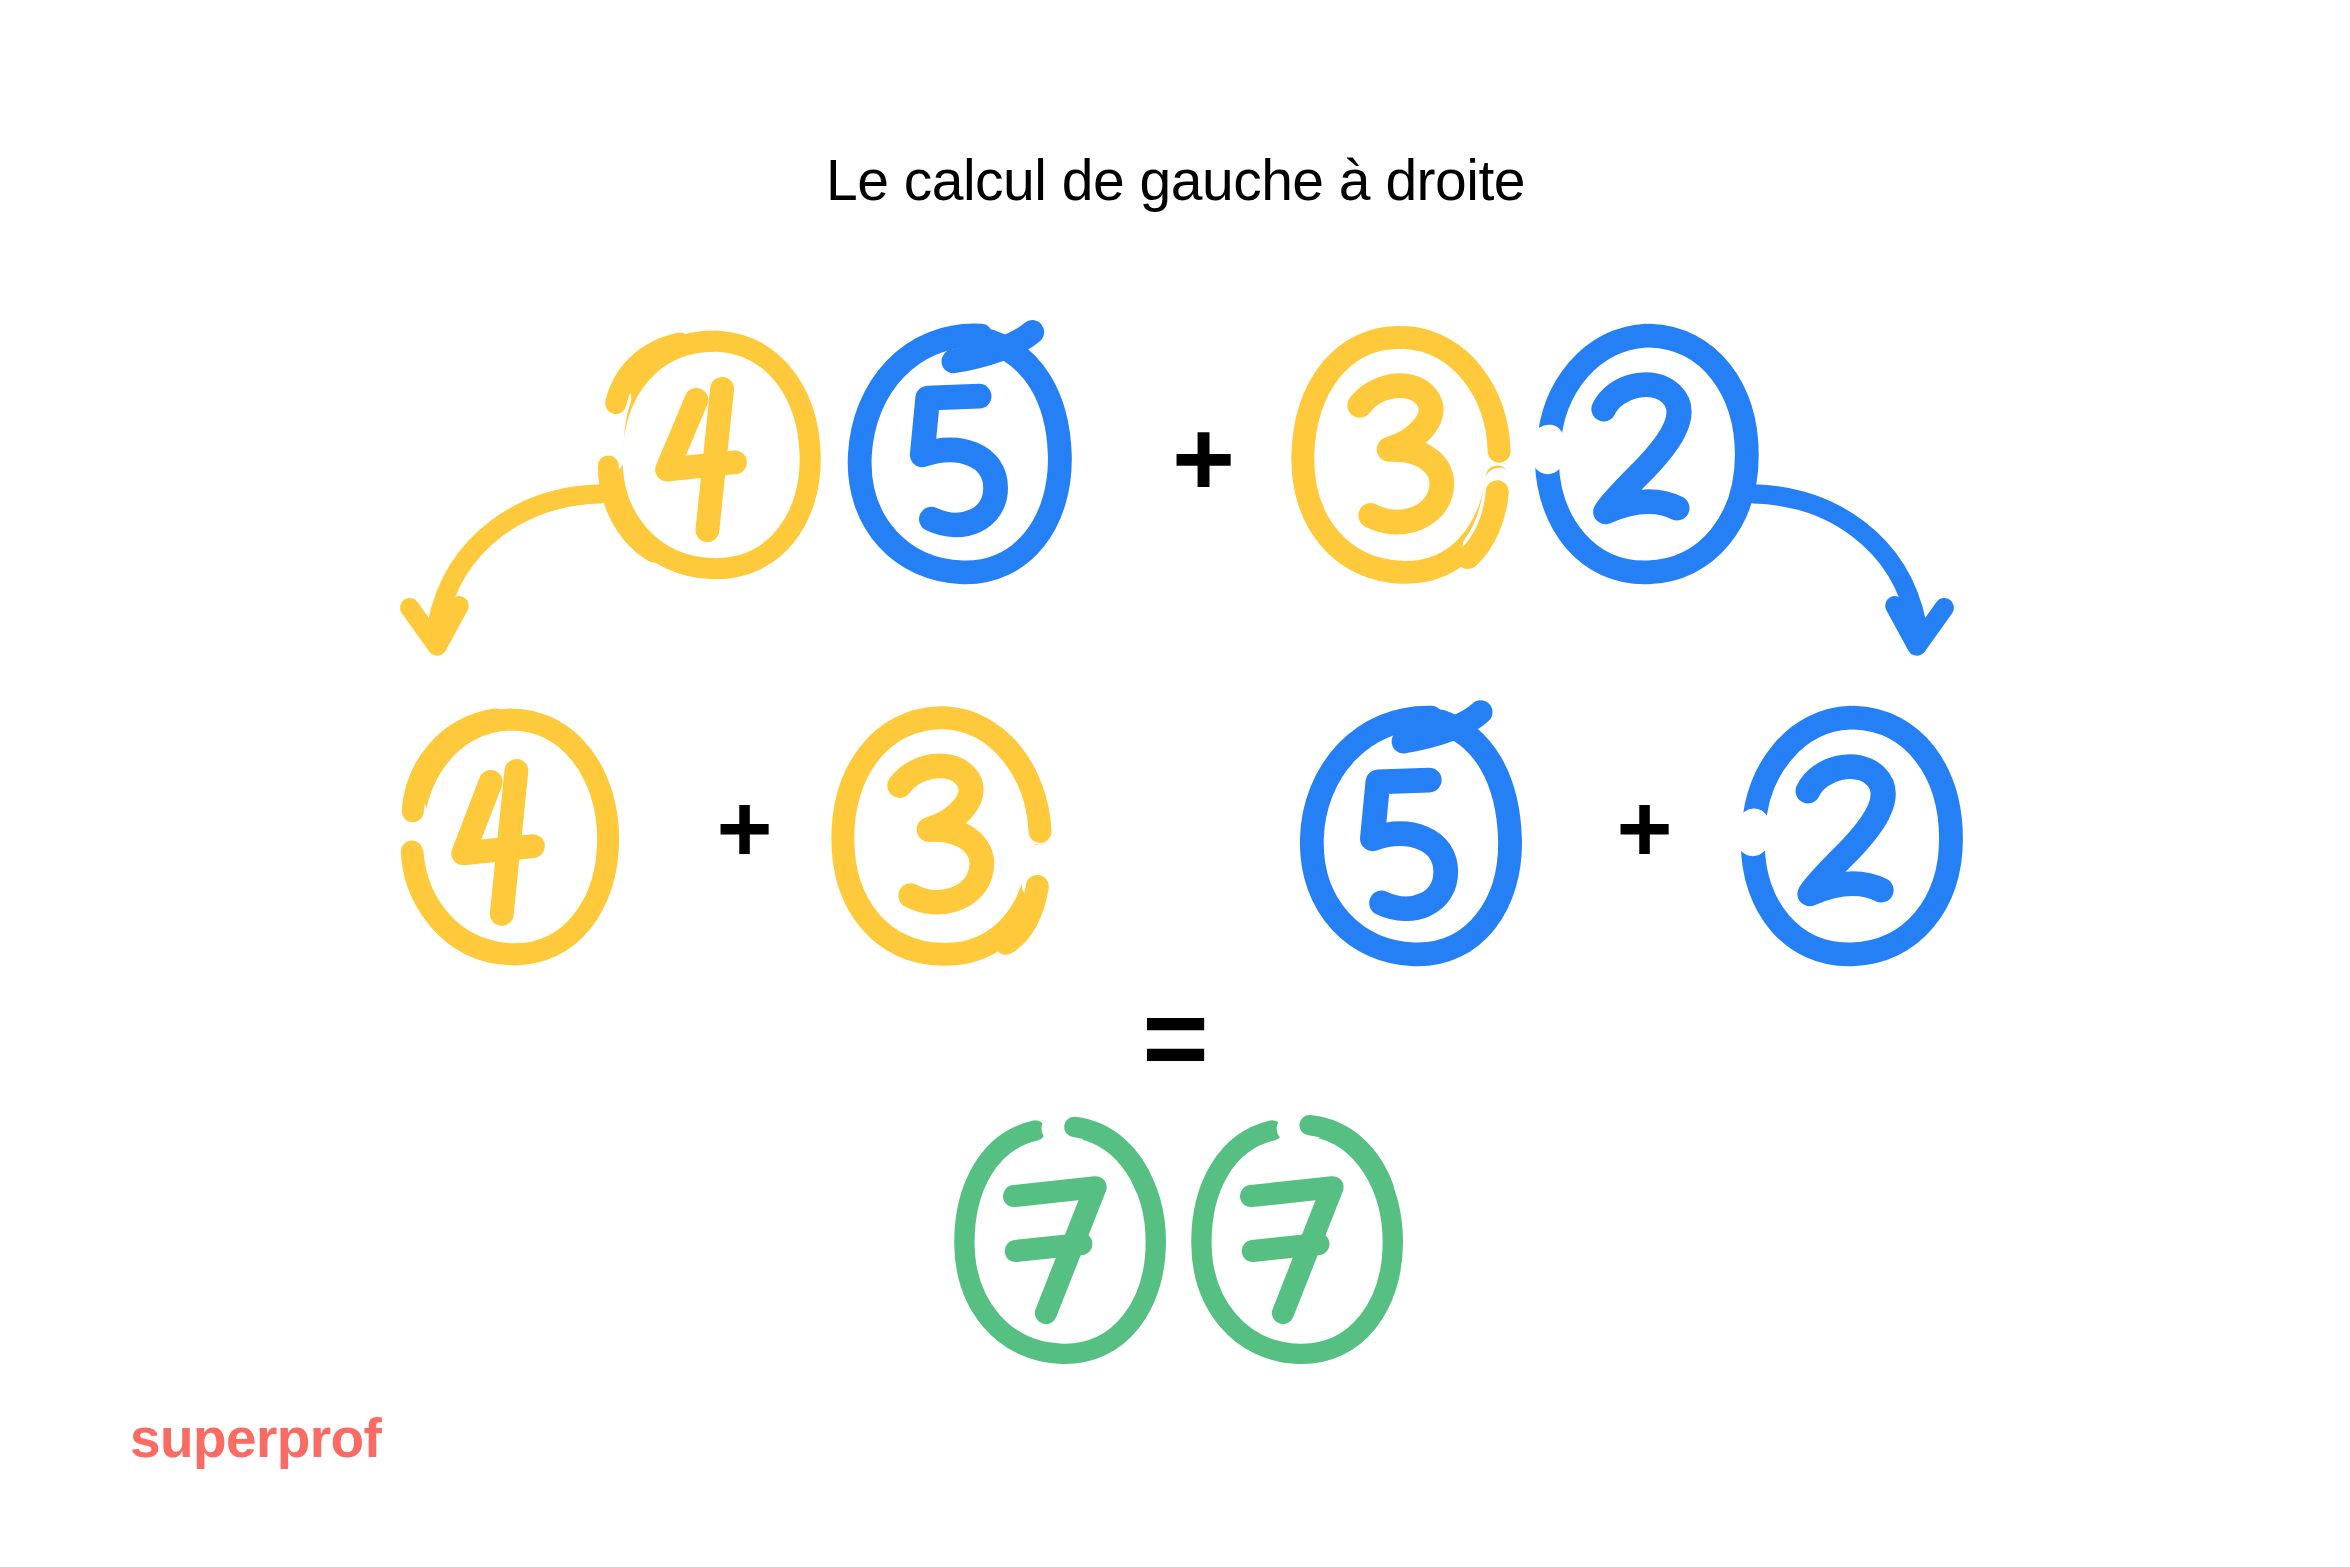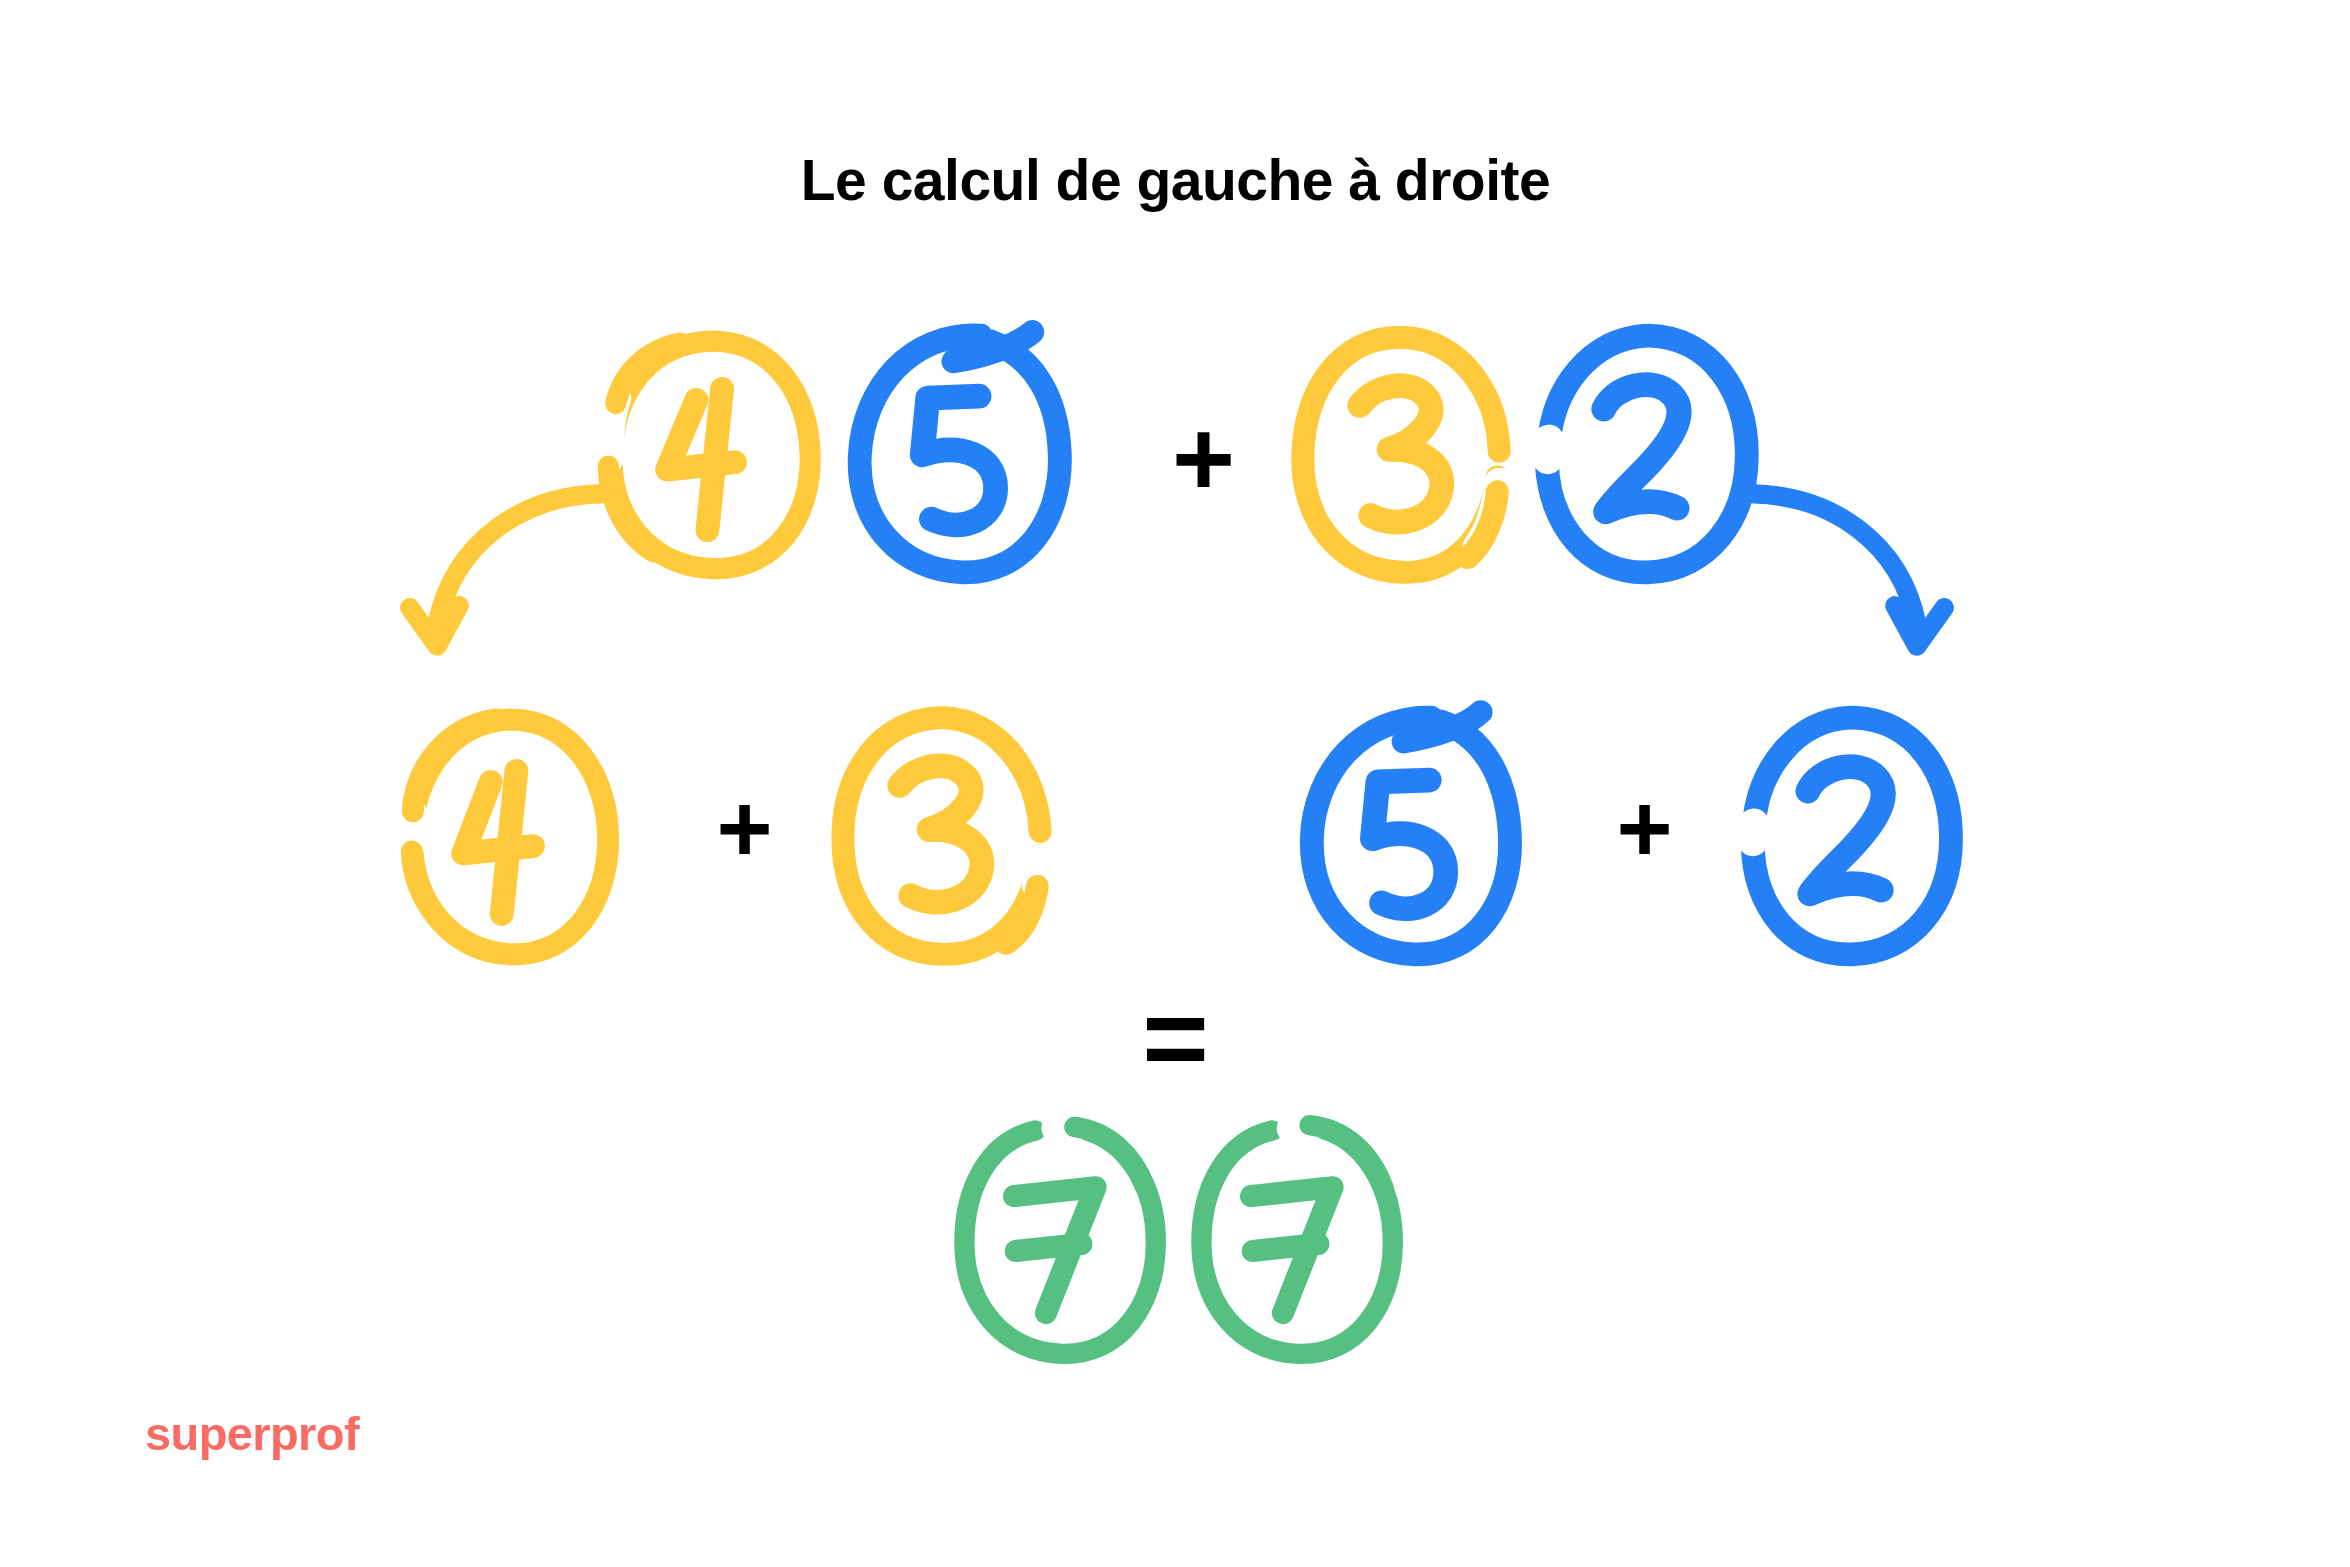--- a/index.html
+++ b/index.html
@@ -23,21 +23,21 @@
   }
 
   
   .title {
     position: absolute;
     top: 147px;
     left: 0;
     width: 2351px;
     text-align: center;
     font-family: "Liberation Sans", sans-serif;
-    font-weight: bold;
+    font-weight: normal;
     font-size: 57px;
     letter-spacing: -0.5px;
     color: #000000;
     white-space: nowrap;
   }
 
   
   .token {
     position: absolute;
   }
@@ -60,25 +60,25 @@
   .op-plus-mid { font-size: 96px; }
   .op-equals  { font-size: 114px; }
 
   
   .arrow { position: absolute; }
   .arrow svg { display: block; overflow: visible; }
 
   
   .logo {
     position: absolute;
-    left: 145px;
+    left: 130px;
     top: 1406px;
     font-family: "Liberation Sans", sans-serif;
     font-weight: bold;
-    font-size: 47px;
+    font-size: 55px;
     letter-spacing: -0.6px;
     color: #FA6B63;
     white-space: nowrap;
   }
 </style>
 </head>
 <body>
 
 <div id="stage">
 

